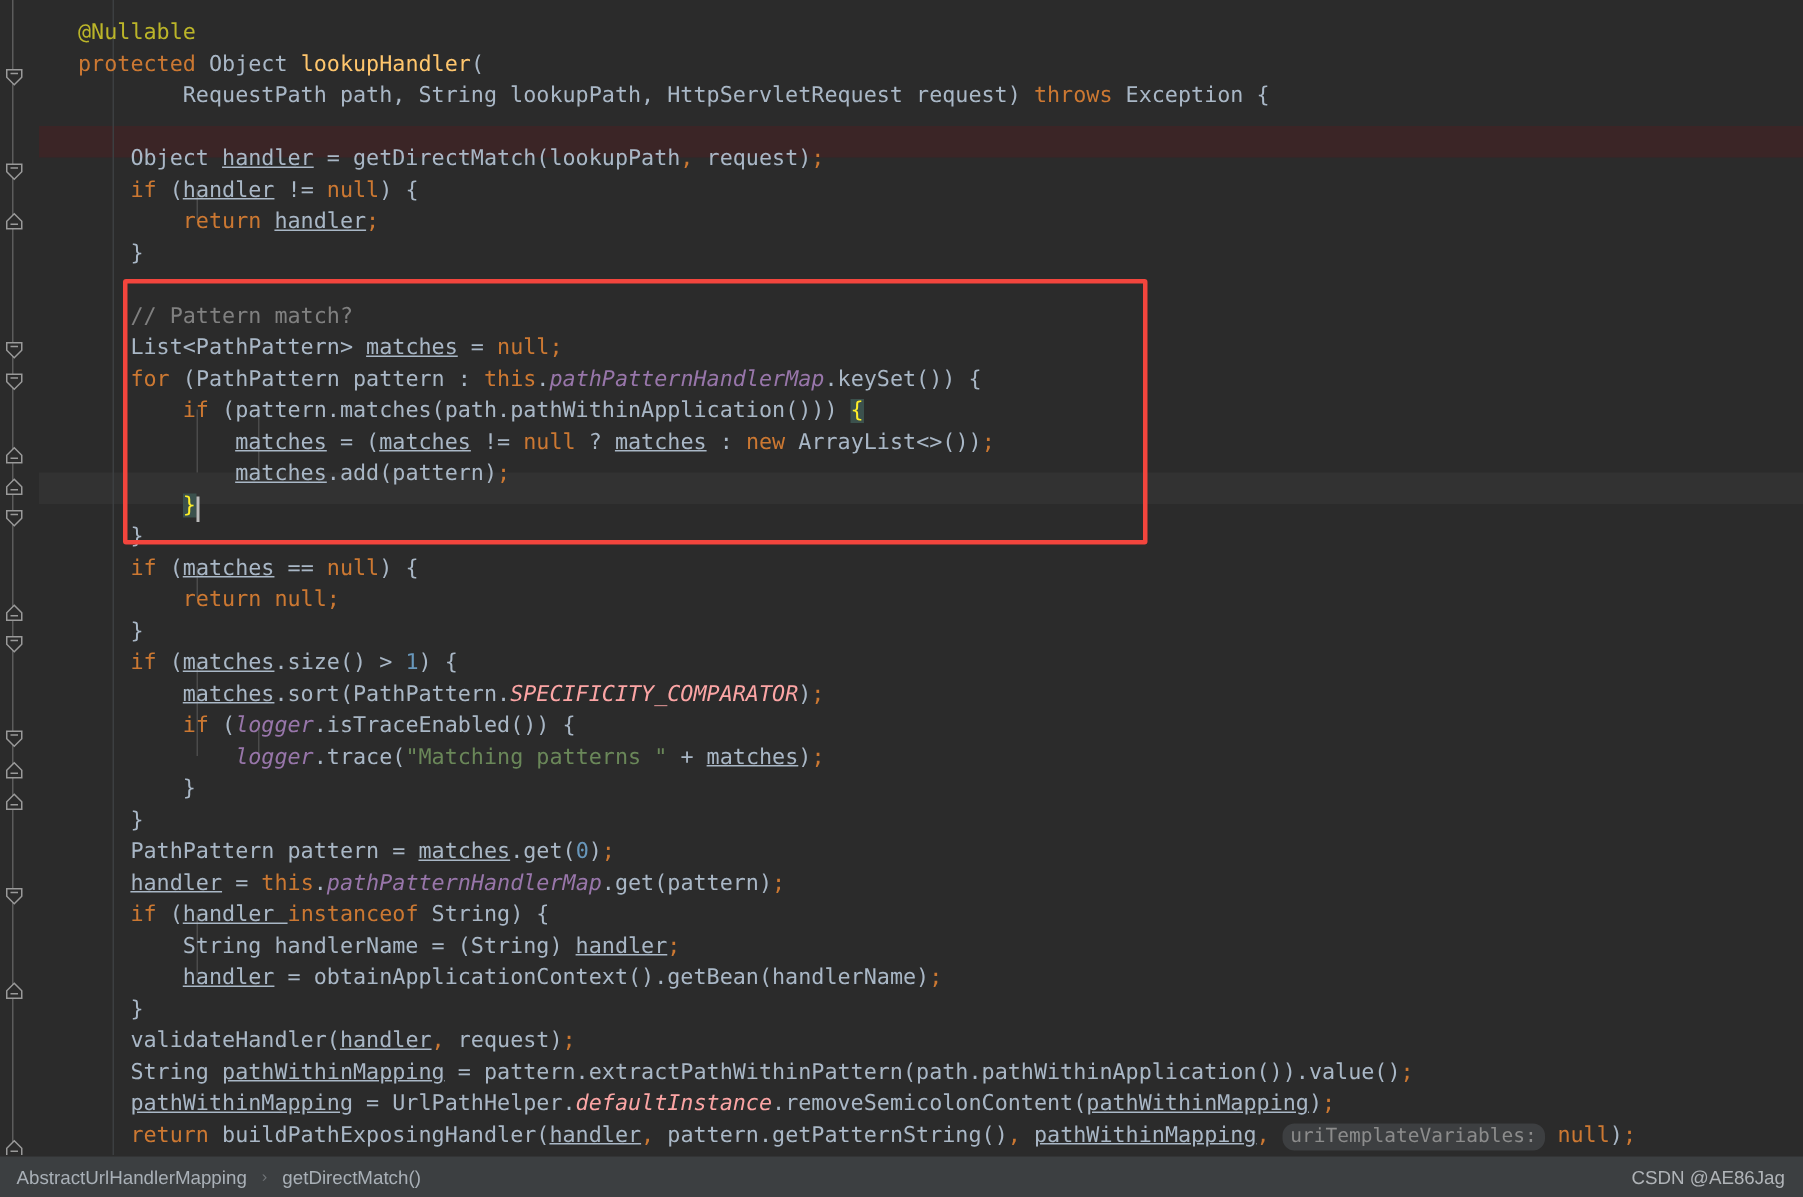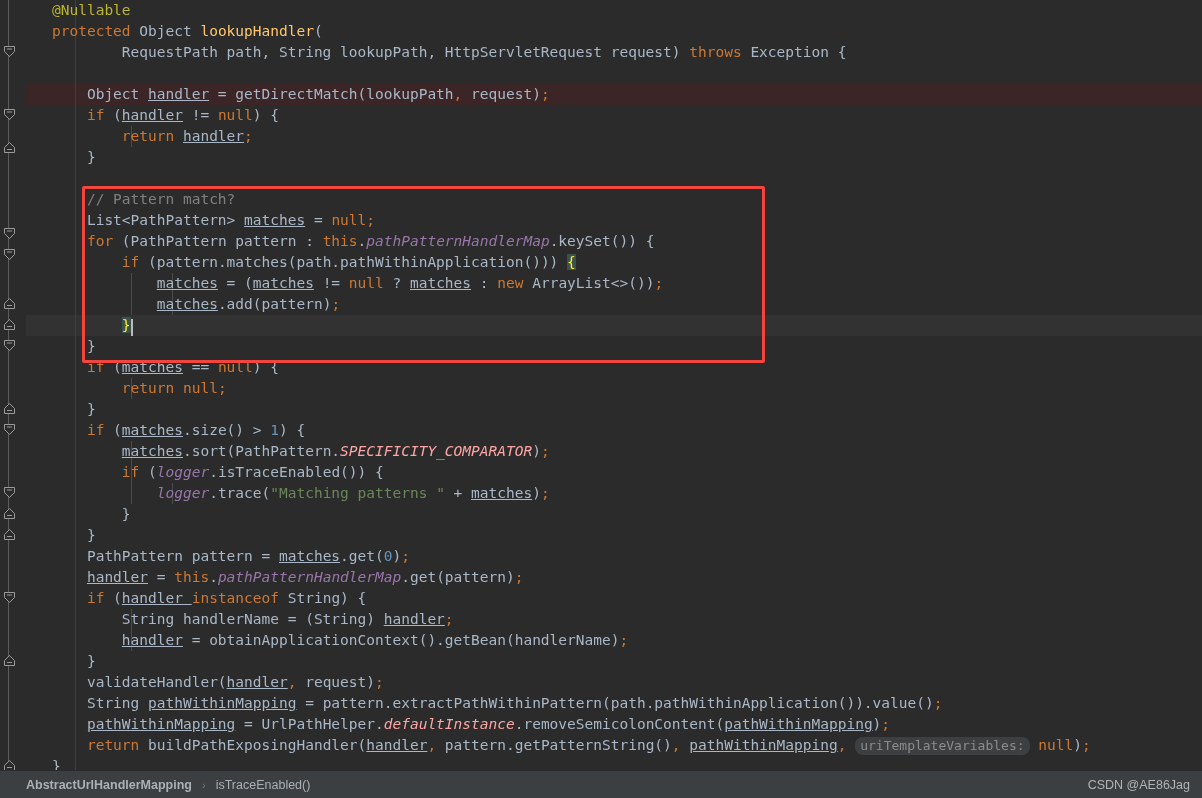--- a/index.html
+++ b/index.html
@@ -82,21 +82,21 @@
   .indent-guide {
     position: absolute;
     width: 1px;
     background: #4b4b4b;
     z-index: 2;
   }
 
   
   .code {
     position: absolute;
-    left: 0; top: 0;
+    left: 0; top: 12px;
     width: 1202px;
     height: 770px;
     z-index: 4;
     font-size: 14.5px;
     line-height: 21px;
     white-space: pre;
     color: #a9b7c6;
   }
   .line {
     position: absolute;
@@ -162,21 +162,21 @@
     font-family: "Liberation Sans", sans-serif;
     font-size: 12.5px;
     color: #a0a4a8;
     box-sizing: border-box;
     z-index: 10;
   }
   .crumb {
     padding: 0 2px;
     color: #a9b0b7;
   }
-  .crumb:first-of-type { margin-left: 24px; font-weight: bold; }
+  .crumb:first-of-type { margin-left: 9px; }
   .crumb-sep {
     color: #707478;
     padding: 0 8px;
     font-size: 11px;
   }
   .watermark {
     position: absolute;
     right: 12px;
     top: 0;
     height: 28px;
@@ -315,17 +315,17 @@
 
     <div class="code" id="code"><div class="line" style="top: 0px;"><span class="tok-annot">@Nullable</span></div><div class="line" style="top: 21px;"><span class="tok-keyword">protected </span><span class="tok-default">Object </span><span class="tok-method">lookupHandler</span><span class="tok-default">(</span></div><div class="line" style="top: 42px;"><span class="tok-default">        RequestPath path, String lookupPath, HttpServletRequest request) </span><span class="tok-keyword">throws </span><span class="tok-default">Exception {</span></div><div class="line" style="top: 63px;"></div><div class="line" style="top: 84px;"><span class="tok-default">    Object </span><span class="tok-local">handler</span><span class="tok-default"> = getDirectMatch(lookupPath</span><span class="tok-keyword">,</span><span class="tok-default"> request)</span><span class="tok-keyword">;</span></div><div class="line" style="top: 105px;"><span class="tok-default">    </span><span class="tok-keyword">if</span><span class="tok-default"> (</span><span class="tok-local">handler</span><span class="tok-default"> != </span><span class="tok-keyword">null</span><span class="tok-default">) {</span></div><div class="line" style="top: 126px;"><span class="tok-default">        </span><span class="tok-keyword">return </span><span class="tok-local">handler</span><span class="tok-keyword">;</span></div><div class="line" style="top: 147px;"><span class="tok-default">    }</span></div><div class="line" style="top: 168px;"></div><div class="line" style="top: 189px;"><span class="tok-default">    </span><span class="tok-comment">// Pattern match?</span></div><div class="line" style="top: 210px;"><span class="tok-default">    List&lt;PathPattern&gt; </span><span class="tok-local">matches</span><span class="tok-default"> = </span><span class="tok-keyword">null</span><span class="tok-keyword">;</span></div><div class="line" style="top: 231px;"><span class="tok-default">    </span><span class="tok-keyword">for</span><span class="tok-default"> (PathPattern pattern : </span><span class="tok-keyword">this</span><span class="tok-default">.</span><span class="tok-field">pathPatternHandlerMap</span><span class="tok-default">.keySet()) {</span></div><div class="line" style="top: 252px;"><span class="tok-default">        </span><span class="tok-keyword">if</span><span class="tok-default"> (pattern.matches(path.pathWithinApplication())) </span><span class="tok-brace-hl">{</span></div><div class="line" style="top: 273px;"><span class="tok-default">            </span><span class="tok-local">matches</span><span class="tok-default"> = (</span><span class="tok-local">matches</span><span class="tok-default"> != </span><span class="tok-keyword">null</span><span class="tok-default"> ? </span><span class="tok-local">matches</span><span class="tok-default"> : </span><span class="tok-keyword">new</span><span class="tok-default"> ArrayList&lt;&gt;())</span><span class="tok-keyword">;</span></div><div class="line" style="top: 294px;"><span class="tok-default">            </span><span class="tok-local">matches</span><span class="tok-default">.add(pattern)</span><span class="tok-keyword">;</span></div><div class="line" style="top: 315px;"><span class="tok-default">        </span><span class="tok-brace-hl">}</span><span class="caret"></span></div><div class="line" style="top: 336px;"><span class="tok-default">    }</span></div><div class="line" style="top: 357px;"><span class="tok-default">    </span><span class="tok-keyword">if</span><span class="tok-default"> (</span><span class="tok-local">matches</span><span class="tok-default"> == </span><span class="tok-keyword">null</span><span class="tok-default">) {</span></div><div class="line" style="top: 378px;"><span class="tok-default">        </span><span class="tok-keyword">return </span><span class="tok-keyword">null</span><span class="tok-keyword">;</span></div><div class="line" style="top: 399px;"><span class="tok-default">    }</span></div><div class="line" style="top: 420px;"><span class="tok-default">    </span><span class="tok-keyword">if</span><span class="tok-default"> (</span><span class="tok-local">matches</span><span class="tok-default">.size() &gt; </span><span class="tok-number">1</span><span class="tok-default">) {</span></div><div class="line" style="top: 441px;"><span class="tok-default">        </span><span class="tok-local">matches</span><span class="tok-default">.sort(PathPattern.</span><span class="tok-static">SPECIFICITY_COMPARATOR</span><span class="tok-default">)</span><span class="tok-keyword">;</span></div><div class="line" style="top: 462px;"><span class="tok-default">        </span><span class="tok-keyword">if</span><span class="tok-default"> (</span><span class="tok-field">logger</span><span class="tok-default">.isTraceEnabled()) {</span></div><div class="line" style="top: 483px;"><span class="tok-default">            </span><span class="tok-field">logger</span><span class="tok-default">.trace(</span><span class="tok-string">"Matching patterns "</span><span class="tok-default"> + </span><span class="tok-local">matches</span><span class="tok-default">)</span><span class="tok-keyword">;</span></div><div class="line" style="top: 504px;"><span class="tok-default">        }</span></div><div class="line" style="top: 525px;"><span class="tok-default">    }</span></div><div class="line" style="top: 546px;"><span class="tok-default">    PathPattern pattern = </span><span class="tok-local">matches</span><span class="tok-default">.get(</span><span class="tok-number">0</span><span class="tok-default">)</span><span class="tok-keyword">;</span></div><div class="line" style="top: 567px;"><span class="tok-default">    </span><span class="tok-local">handler</span><span class="tok-default"> = </span><span class="tok-keyword">this</span><span class="tok-default">.</span><span class="tok-field">pathPatternHandlerMap</span><span class="tok-default">.get(pattern)</span><span class="tok-keyword">;</span></div><div class="line" style="top: 588px;"><span class="tok-default">    </span><span class="tok-keyword">if</span><span class="tok-default"> (</span><span class="tok-local">handler </span><span class="tok-keyword">instanceof</span><span class="tok-default"> String) {</span></div><div class="line" style="top: 609px;"><span class="tok-default">        String handlerName = (String) </span><span class="tok-local">handler</span><span class="tok-keyword">;</span></div><div class="line" style="top: 630px;"><span class="tok-default">        </span><span class="tok-local">handler</span><span class="tok-default"> = obtainApplicationContext().getBean(handlerName)</span><span class="tok-keyword">;</span></div><div class="line" style="top: 651px;"><span class="tok-default">    }</span></div><div class="line" style="top: 672px;"><span class="tok-default">    validateHandler(</span><span class="tok-local">handler</span><span class="tok-keyword">,</span><span class="tok-default"> request)</span><span class="tok-keyword">;</span></div><div class="line" style="top: 693px;"><span class="tok-default">    String </span><span class="tok-local">pathWithinMapping</span><span class="tok-default"> = pattern.extractPathWithinPattern(path.pathWithinApplication()).value()</span><span class="tok-keyword">;</span></div><div class="line" style="top: 714px;"><span class="tok-default">    </span><span class="tok-local">pathWithinMapping</span><span class="tok-default"> = UrlPathHelper.</span><span class="tok-static">defaultInstance</span><span class="tok-default">.removeSemicolonContent(</span><span class="tok-local">pathWithinMapping</span><span class="tok-default">)</span><span class="tok-keyword">;</span></div><div class="line" style="top: 735px;"><span class="tok-default">    </span><span class="tok-keyword">return </span><span class="tok-default">buildPathExposingHandler(</span><span class="tok-local">handler</span><span class="tok-keyword">,</span><span class="tok-default"> pattern.getPatternString()</span><span class="tok-keyword">,</span><span class="tok-default"> </span><span class="tok-local">pathWithinMapping</span><span class="tok-keyword">,</span><span class="tok-default"> </span><span class="hint-chip">uriTemplateVariables:</span> <span class="tok-keyword">null</span><span class="tok-default">)</span><span class="tok-keyword">;</span></div><div class="line" style="top: 756px;"><span class="tok-default">}</span></div></div>
 
     <div class="red-box" id="redbox" style="left: 82px; top: 186px; width: 677px; height: 171px; border-color: rgb(242, 69, 61);"></div>
 
   </div>
 
   <div class="breadcrumb-bar">
     <span class="crumb">AbstractUrlHandlerMapping</span>
     <span class="crumb-sep">›</span>
-    <span class="crumb">isTraceEnabled()</span>
+    <span class="crumb">getDirectMatch()</span>
     <span class="watermark">CSDN @AE86Jag</span>
   </div>
 
 </div>
 
 </body></html>

